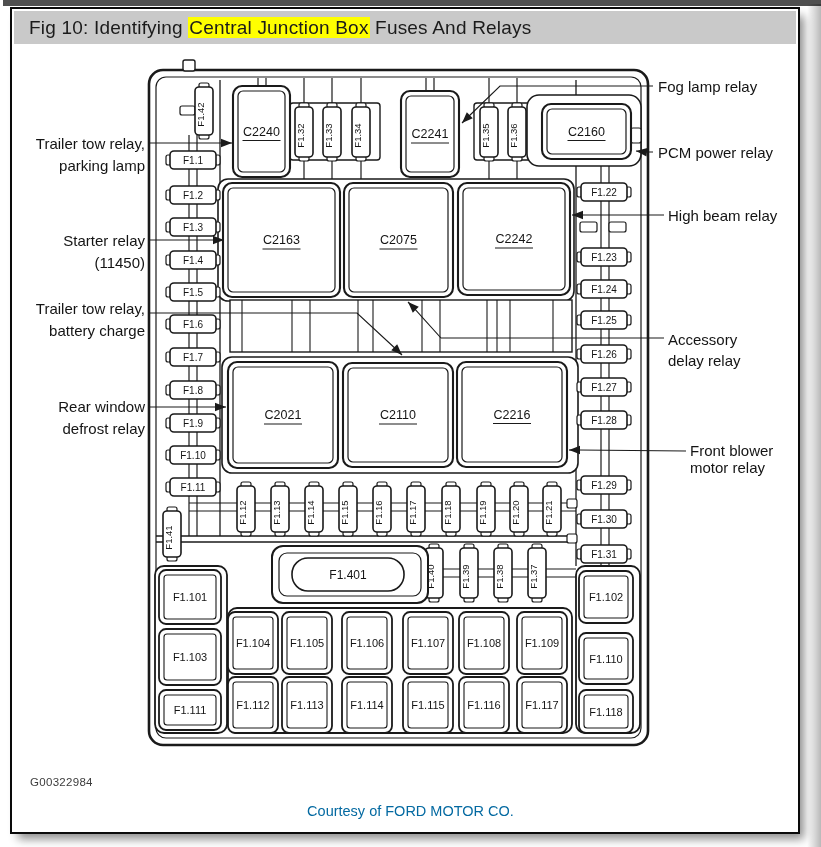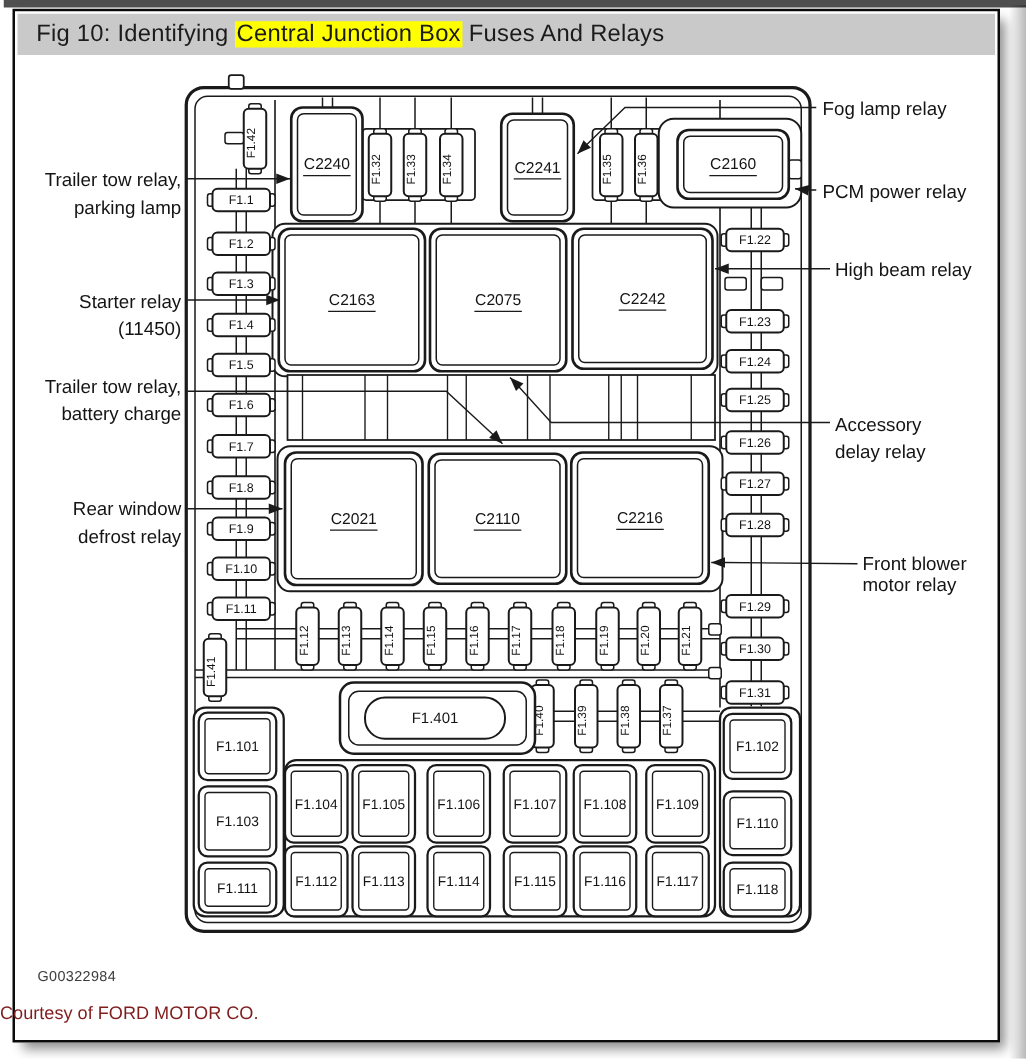--- a/index.html
+++ b/index.html
@@ -8,21 +8,21 @@
   .right-shade{position:absolute;top:4px;right:0;width:14px;height:843px;
     background:linear-gradient(to right,rgba(0,0,0,0) 0%,rgba(0,0,0,0.28) 100%);}
   .page{position:absolute;left:10px;top:7px;width:786px;height:823px;background:#ffffff;
     border:2px solid #0a0a0a;box-shadow:6px 7px 9px -2px rgba(0,0,0,0.45);}
   .titlebar{position:absolute;left:2px;top:2px;right:2px;height:33px;background:#c9c9c9;
     font-size:19px;color:#1b1b1b;line-height:33px;padding-left:15px;white-space:pre;letter-spacing:0.2px;}
   .hl{background:#ffff00;padding:0 1px;}
   .diagram-svg{position:absolute;left:0;top:0;width:821px;height:847px;}
   svg text{font-family:"Liberation Sans",sans-serif;fill:#141414;}
   .fig-code{position:absolute;left:30px;top:776px;font-size:11.5px;color:#3c3c3c;letter-spacing:0.3px;}
-  .courtesy{position:absolute;left:0;width:821px;top:803px;font-size:14.5px;color:#7f1d1d;}
+  .courtesy{position:absolute;left:0;width:821px;top:803px;text-align:center;font-size:14.5px;color:#0369a1;}
 </style>
 </head>
 <body>
 
 <div class="top-strip"></div>
 
 <div class="page">
   <div class="titlebar"><span>Fig 10: Identifying </span><span class="hl">Central Junction Box</span><span> Fuses And Relays</span></div>
 </div>
 

